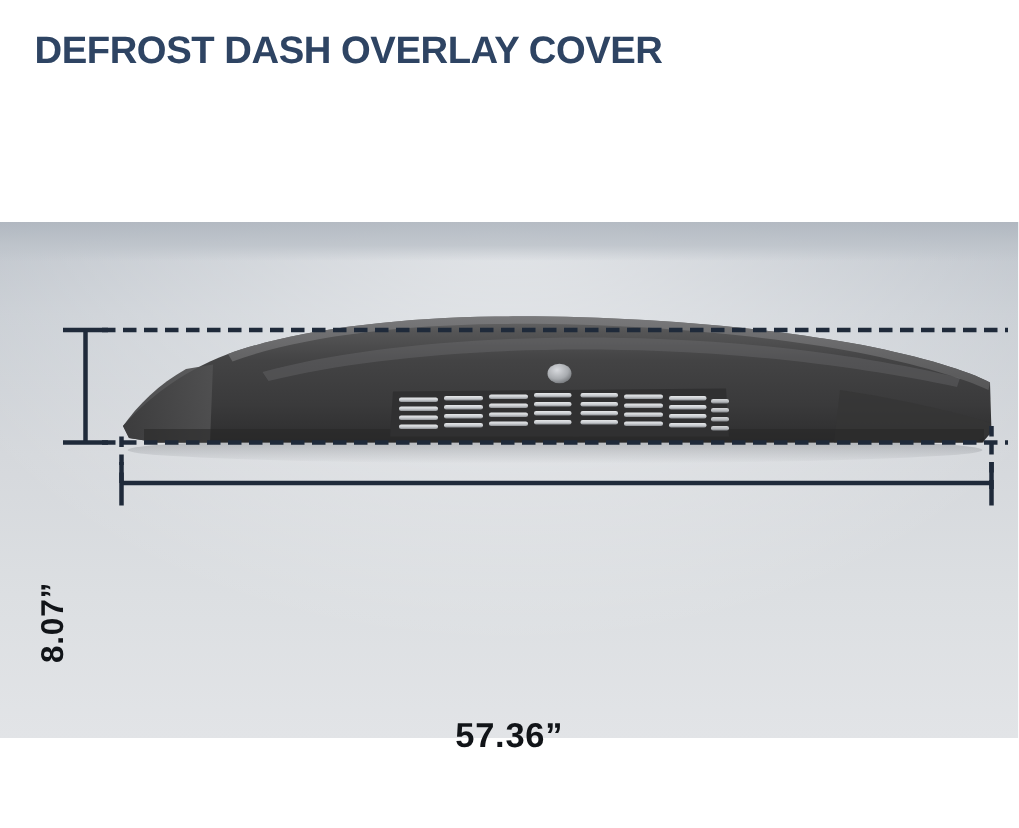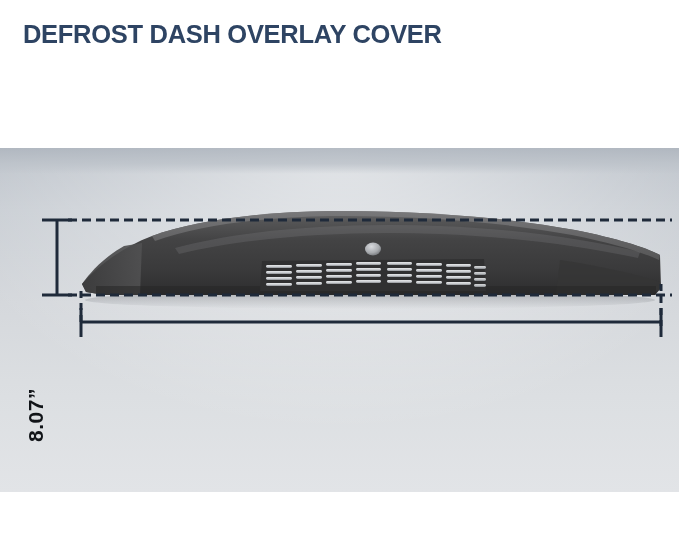--- a/index.html
+++ b/index.html
@@ -351,16 +351,17 @@
         <line x1="81" y1="143" x2="81" y2="178" stroke-width="3" stroke-dasharray="7 5"></line>
         <line x1="661" y1="136" x2="661" y2="178" stroke-width="3" stroke-dasharray="7 5"></line>
 
         <line x1="81" y1="174" x2="661" y2="174" stroke-width="3"></line>
         <line x1="81" y1="160" x2="81" y2="189" stroke-width="3"></line>
         <line x1="661" y1="160" x2="661" y2="189" stroke-width="3"></line>
       </g>
     </svg>
 
     <div class="dim-label dim-v">8.07”</div>
+    <div class="dim-label dim-h">57.36”</div>
   </div>
 
 
 </div>
 
 </body></html>

